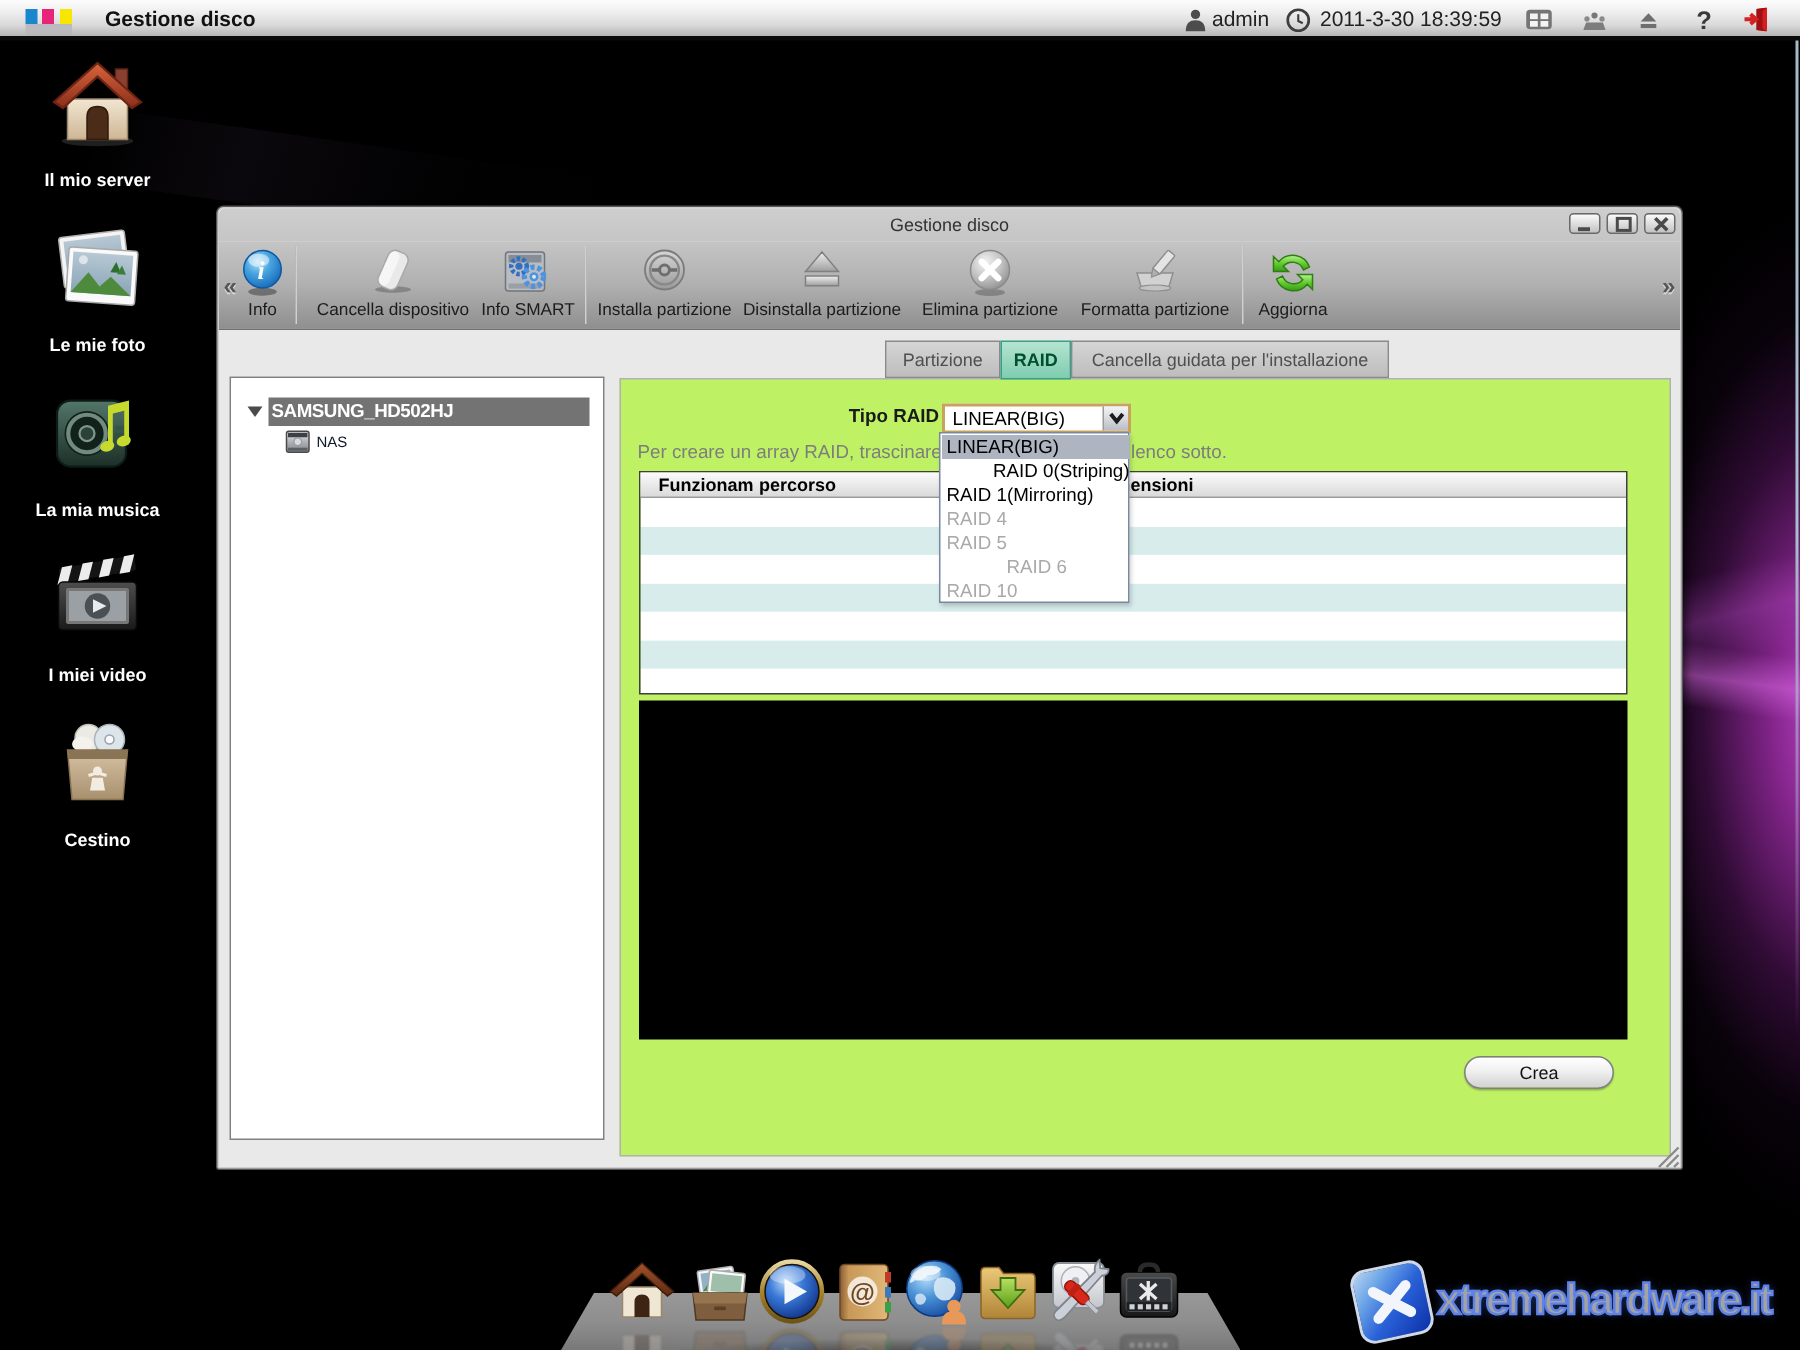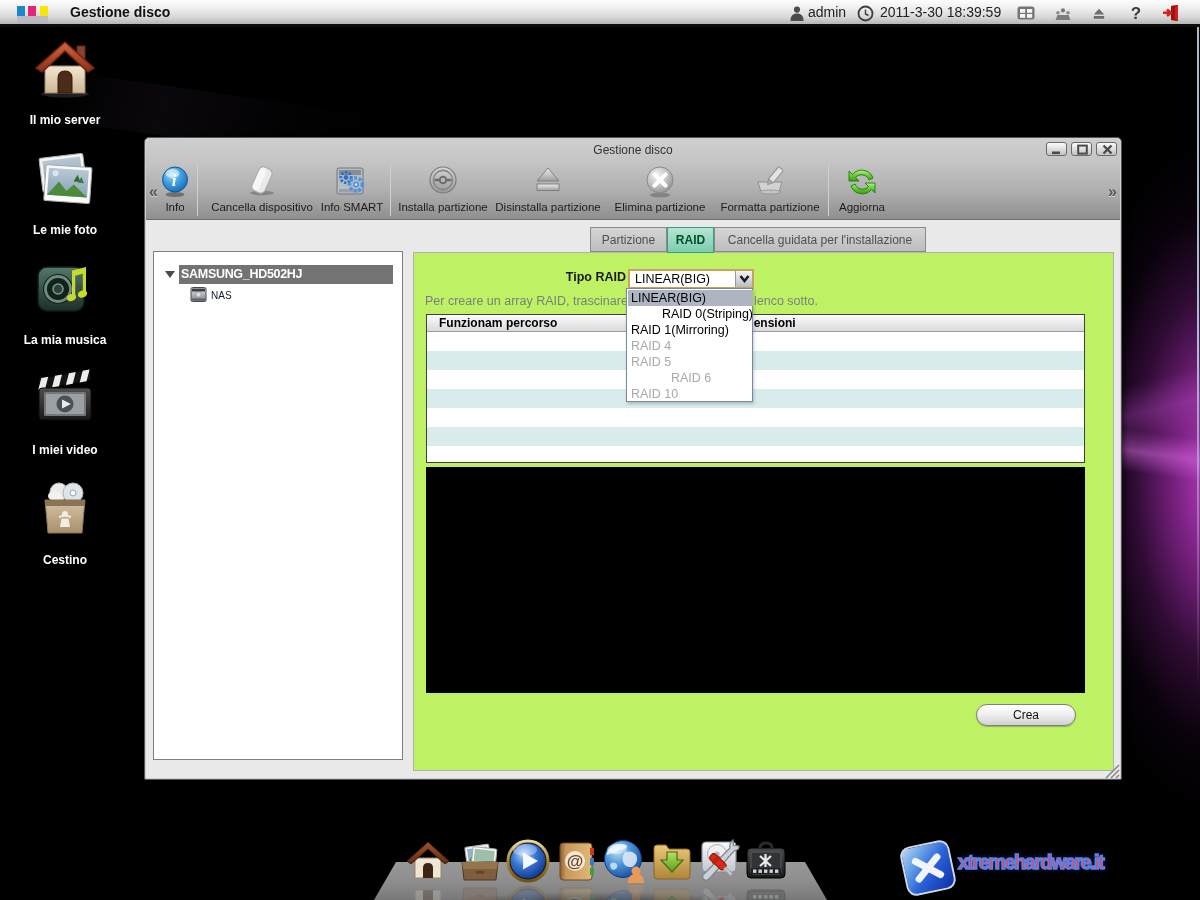--- a/index.html
+++ b/index.html
@@ -62,21 +62,21 @@
 #ddsel{background:#aeb4c0;}
 
 
 #dockplate{left:374px;top:862px;width:453px;height:38px;clip-path:polygon(22px 0,431px 0,453px 38px,0 38px);background:radial-gradient(ellipse 62% 85% at 50% 140%,rgba(25,25,25,.75) 0%,rgba(25,25,25,.4) 45%,rgba(0,0,0,0) 72%),linear-gradient(to bottom,#989898 0%,#8e8e8e 50%,#848484 75%,#787878 100%);}
 #dockrefl{left:374px;top:862px;width:453px;height:38px;clip-path:polygon(22px 0,431px 0,453px 38px,0 38px);overflow:hidden;}
 .dockr{position:absolute;transform:scaleY(-1);opacity:.22;filter:blur(.7px);}
 .dock{position:absolute;top:838px;}
 
 
 #xlogo{left:903px;top:843px;width:50px;height:50px;transform:rotate(-12deg);border-radius:10px;background:linear-gradient(135deg,#bcd6f2 0%,#6fa8e8 25%,#2a62d8 55%,#0c2fa8 100%);border:2px solid #cdd8ea;box-shadow:0 2px 5px rgba(0,0,0,.6);}
-#xtext{left:958px;top:851px;font-size:20px;font-weight:bold;color:#ef4444;-webkit-text-stroke:1.6px #5f82e8;letter-spacing:-1.6px;text-shadow:0 0 6px rgba(70,110,240,.55);}
+#xtext{left:958px;top:851px;font-size:29px;font-weight:bold;color:#a3a3a3;-webkit-text-stroke:1.6px #5f82e8;letter-spacing:-1.6px;text-shadow:0 0 6px rgba(70,110,240,.55);}
 </style></head>
 <body>
 <div id="page">
 
   <div class="abs" id="glow1"></div>
   <div class="abs" id="ray1"></div>
   <div class="abs" id="ray2"></div>
   <div class="abs" id="streakTL"></div>
   <div class="abs" style="left:1197px;top:27px;width:2px;height:663px;background:linear-gradient(to bottom,#a4bac9 0%,#a9bfcd 50%,rgba(169,191,205,.35) 80%,rgba(169,191,205,0) 100%);z-index:3;"></div>
 

